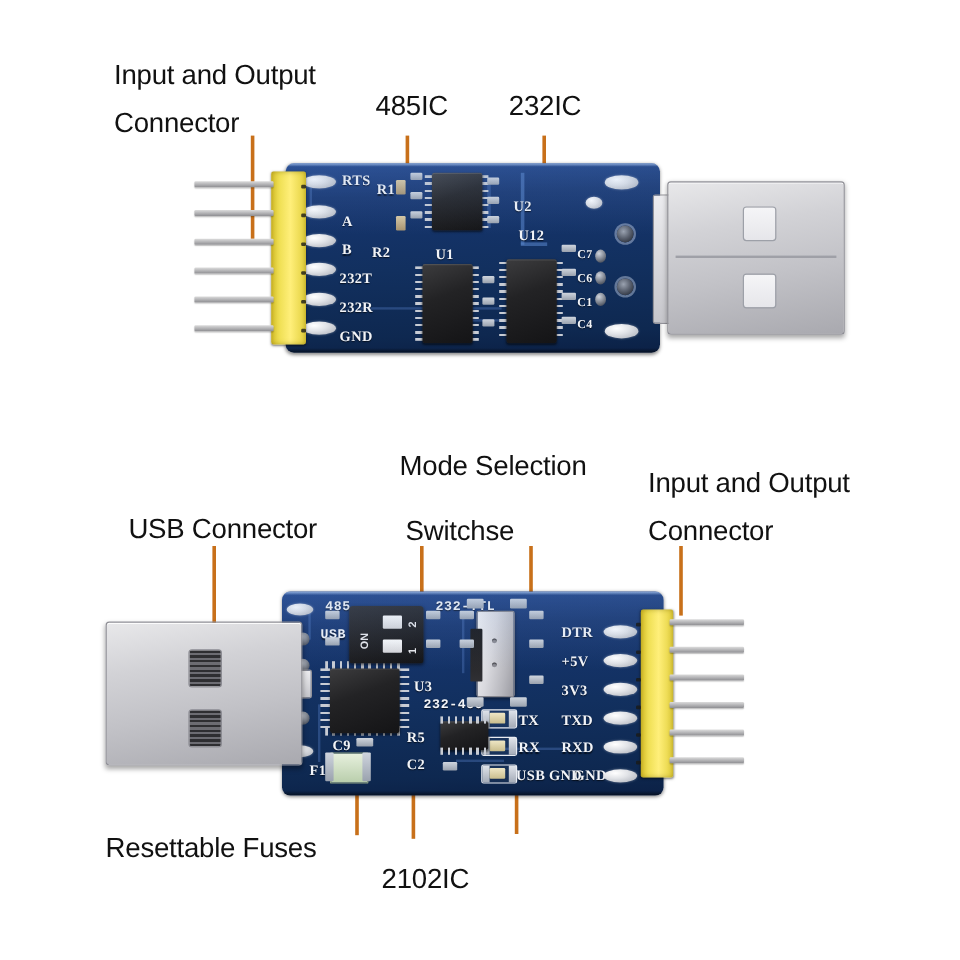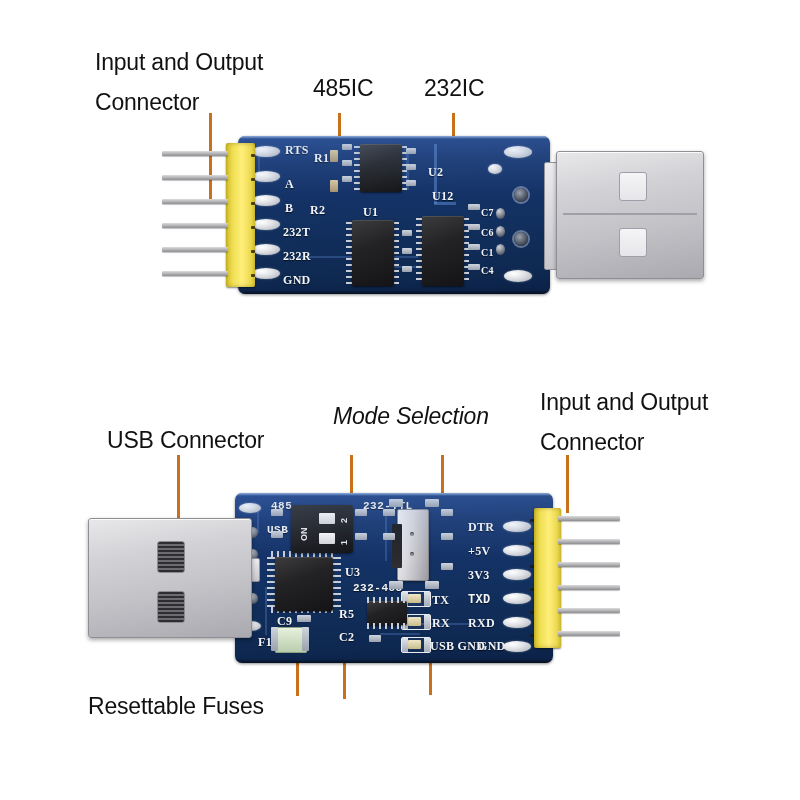--- a/index.html
+++ b/index.html
@@ -358,25 +358,27 @@
   <div class="pin" style="left:162px; top:247px; width:66px;"></div>
   <div class="pin" style="left:162px; top:271px; width:66px;"></div>
 
   <div class="usb-tab" style="left:544px; top:162px; width:16px; height:106px;"></div>
   <div class="usb" style="left:556px; top:151px; width:146px; height:126px;">
     <div class="usb-seam" style="left:6px; top:61px; width:134px;"></div>
     <div class="usb-cut" style="left:62px; top:20px; width:26px; height:27px;"></div>
     <div class="usb-cut" style="left:62px; top:76px; width:26px; height:27px;"></div>
   </div>
 
-  <div class="callout" style="left:333px; top:396px;font-style:italic;"><span>Mode Selection</span></div>
+  <div class="callout" style="left:333px; top:368px;"><span>Mode Selection</span></div>
+  <div class="callout" style="left:338px; top:422px;"><span>Switchse</span></div>
   <div class="callout" style="left:540px; top:382px;"><span>Input and Output</span></div>
   <div class="callout" style="left:540px; top:422px;"><span>Connector</span></div>
   <div class="callout" style="left:107px; top:420px;"><span>USB Connector</span></div>
   <div class="callout" style="left:88px; top:686px;"><span>Resettable Fuses</span></div>
+  <div class="callout" style="left:318px; top:712px;"><span>2102IC</span></div>
 
   <div class="leader" style="left:350px; top:455px; height:50px;"></div>
   <div class="leader" style="left:441px; top:455px; height:72px;"></div>
   <div class="leader" style="left:566px; top:455px; height:58px;"></div>
   <div class="leader" style="left:177px; top:455px; height:116px;"></div>
   <div class="leader" style="left:296px; top:645px; height:51px;"></div>
   <div class="leader" style="left:343px; top:587px; height:112px;"></div>
   <div class="leader" style="left:429px; top:637px; height:58px;"></div>
 
   <div class="board" style="left:235px; top:493px; width:318px; height:170px;">
@@ -395,21 +397,21 @@
     <div class="silk mono" style="left:118px; top:90px;">232-485</div>
     <div class="silk" style="left:110px; top:73px;">U3</div>
     <div class="silk" style="left:42px; top:122px;">C9</div>
     <div class="silk" style="left:104px; top:138px;">C2</div>
     <div class="silk" style="left:104px; top:115px;">R5</div>
     <div class="silk" style="left:23px; top:143px;">F1</div>
 
     <div class="silk" style="left:233px; top:28px;">DTR</div>
     <div class="silk" style="left:233px; top:52px;">+5V</div>
     <div class="silk" style="left:233px; top:76px;">3V3</div>
-    <div class="silk" style="left:233px; top:101px;font-family:Liberation Mono, monospace;">TXD</div>
+    <div class="silk" style="left:233px; top:101px;">TXD</div>
     <div class="silk" style="left:233px; top:124px;">RXD</div>
     <div class="silk" style="left:243px; top:147px;">GND</div>
 
     <div class="silk" style="left:197px; top:101px;">TX</div>
     <div class="silk" style="left:197px; top:124px;">RX</div>
     <div class="silk" style="left:195px; top:147px;">USB GND</div>
 
     <div class="led" style="left:166px; top:98px; width:28px; height:14px;">
       <div class="led-end" style="left:0; top:0; width:6px; height:100%;"></div>
       <div class="led-body" style="left:6px; top:2px; width:13px; height:9px;"></div>

